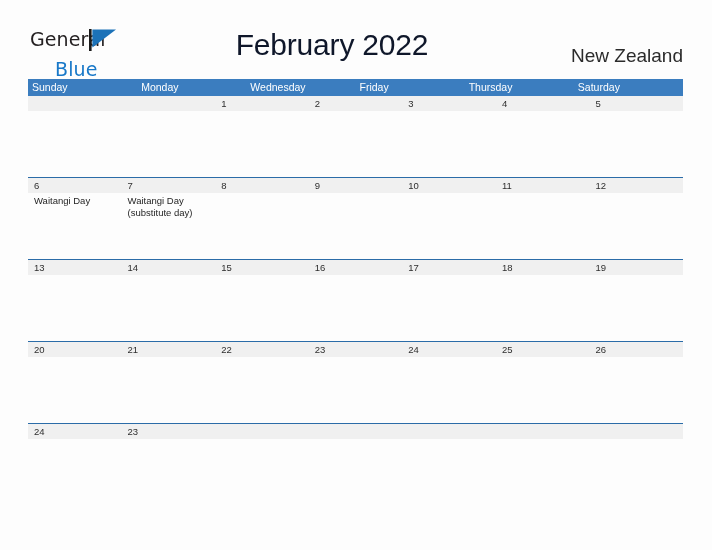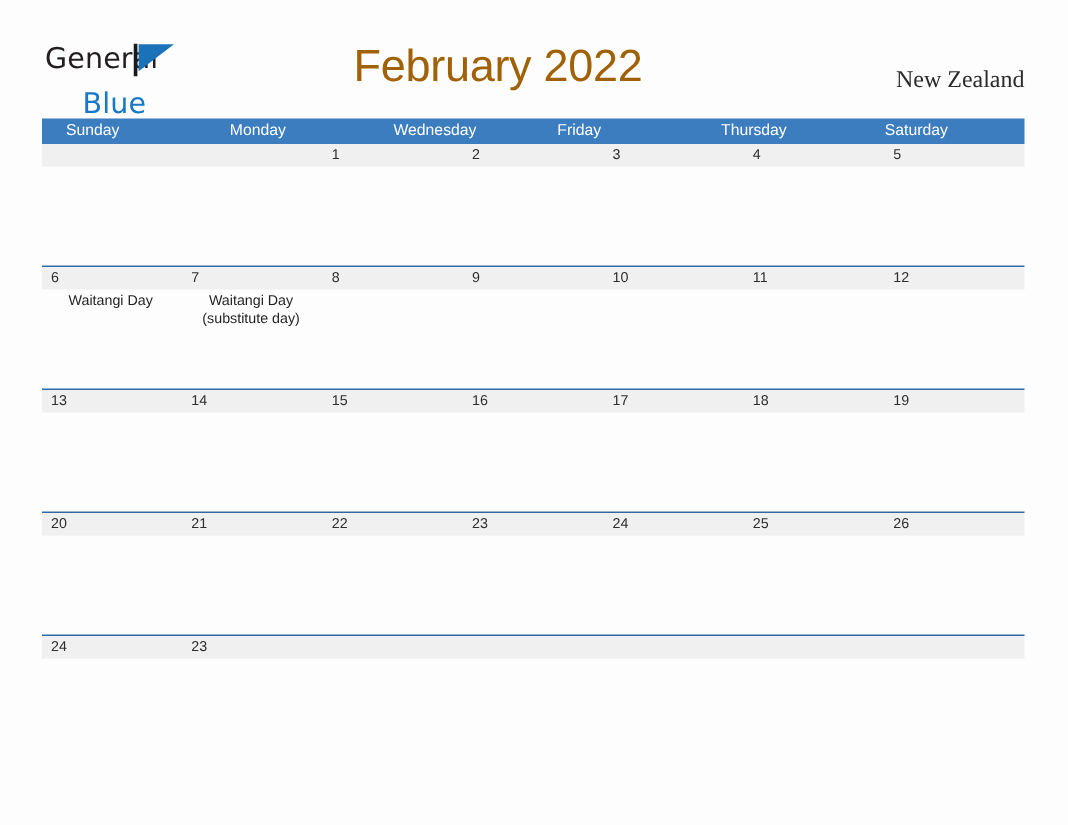--- a/index.html
+++ b/index.html
@@ -61,32 +61,32 @@
   }
 
   .cal-title {
     position: absolute;
     left: 0;
     top: 28px;
     width: 664px;
     text-align: center;
     font-size: 30px;
     font-weight: normal;
-    color: #a16207;
+    color: #0f172a;
     font-family: "Liberation Sans", sans-serif;
     letter-spacing: -0.2px;
   }
 
   .cal-country {
     position: absolute;
     right: 29px;
     top: 45px;
-    font-size: 16px;
+    font-size: 19px;
     color: #2b2b2b;
-    font-family: Liberation Serif, serif;
+    font-family: Liberation Sans, sans-serif;
     white-space: nowrap;
   }
 
   
   .calendar {
     position: absolute;
     left: 28px;
     top: 79px;
     width: 655px;
   }
@@ -94,21 +94,21 @@
   .dow-header {
     display: flex;
     background: #3b7dbf;
     height: 17px;
   }
   .dow-cell {
     flex: 1 1 0;
     font-size: 10.5px;
     color: #ffffff;
     line-height: 17px;
-    padding-left: 16px;
+    padding-left: 4px;
     box-sizing: border-box;
     font-family: "Liberation Sans", sans-serif;
     white-space: nowrap;
     overflow: hidden;
   }
 
   .week-row {
     position: relative;
     height: 81px;
     border-top: 1.3px solid #2b6ca8;
@@ -132,21 +132,20 @@
     line-height: 15px;
     padding-left: 6px;
     box-sizing: border-box;
     font-family: "Liberation Sans", sans-serif;
   }
 
   .event-band {
     display: flex;
     height: 64px;
     background: transparent;
-    text-align: center;
   }
   .event-cell {
     flex: 1 1 0;
     padding: 2px 8px 0 6px;
     box-sizing: border-box;
     font-size: 9.5px;
     line-height: 11.5px;
     color: #1f1f1f;
     font-family: "Liberation Sans", sans-serif;
   }

